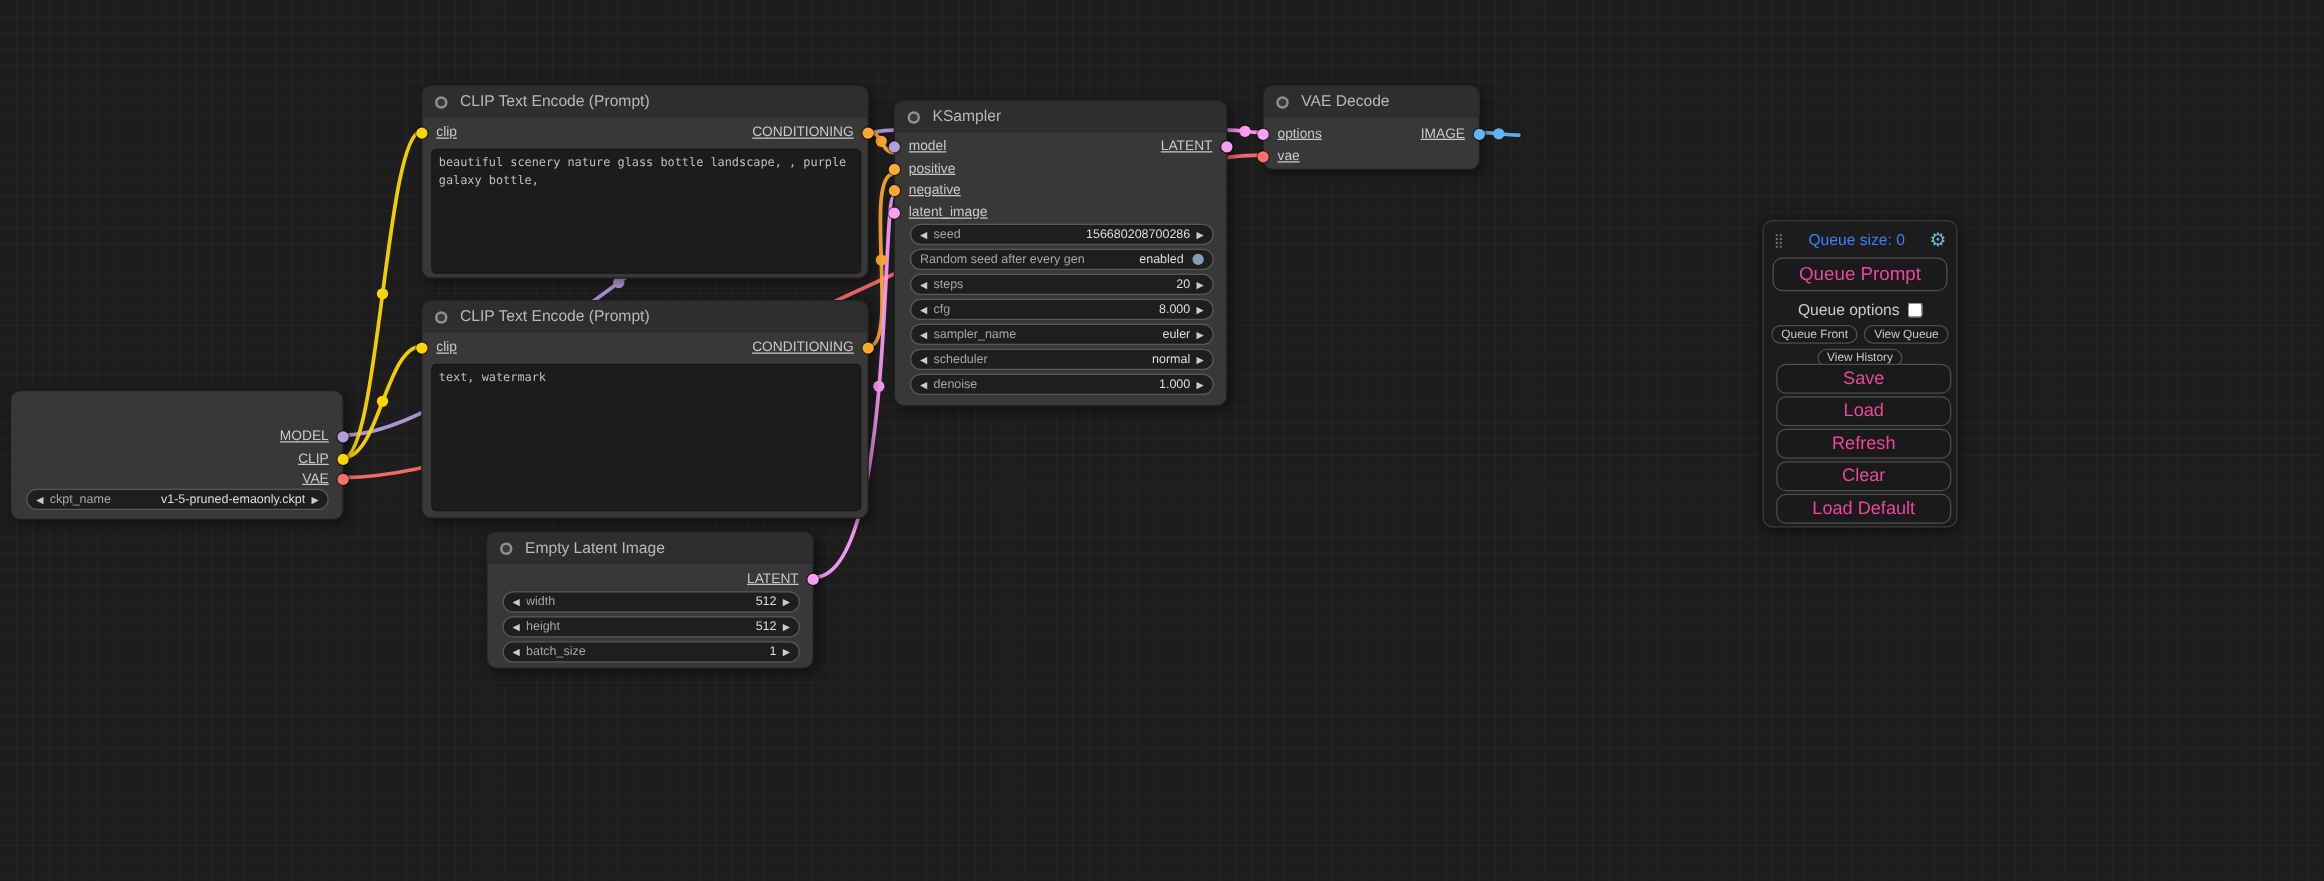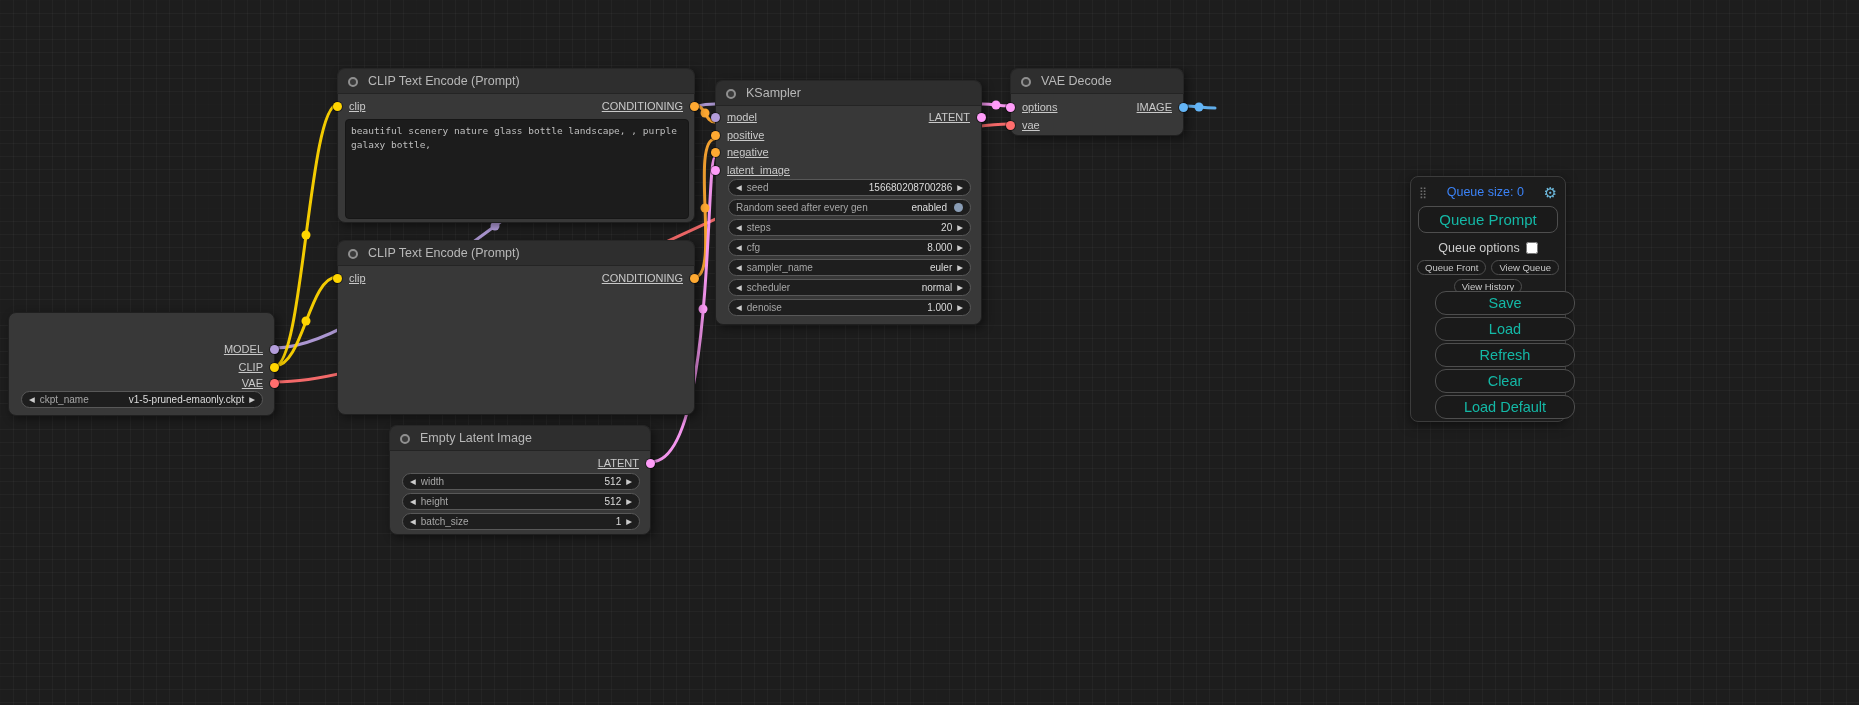--- a/index.html
+++ b/index.html
@@ -40,28 +40,28 @@
         font-family:"DejaVu Sans Mono",monospace;font-size:9.5px;line-height:1.45;padding:4px 5px;
         resize:none;box-sizing:border-box;outline:none;overflow:hidden;}
 
   #menu{position:absolute;left:1410px;top:176px;width:156px;height:246px;background:#1c1c1c;
         border:1px solid #3c3c3c;border-radius:8px;z-index:3;box-shadow:0 3px 12px rgba(0,0,0,.5);
         color:#cccccc;box-sizing:border-box;}
   .menu-header{display:flex;align-items:center;padding:6px 8px 2px 8px;height:18px;}
   .drag-handle{color:#6e6e6e;font-size:11px;cursor:grab;}
   .queue-size{flex:1;text-align:center;font-size:12.5px;color:#3b82f6;}
   .gear{font-size:15px;cursor:pointer;line-height:1;}
-  .menu-btn{display:block;background:#1a1a1a;border:1px solid #4e4e4e;border-radius:8px;color:#14b8a6;
+  .menu-btn{display:block;background:#1a1a1a;border:1px solid #4e4e4e;border-radius:8px;color:#ec4899;
         font-family:inherit;cursor:pointer;box-sizing:border-box;text-align:center;padding:0;}
   .queue-prompt{margin:3px auto 0;width:140px;height:27px;font-size:15px;}
   .extra-row{margin-top:7px;display:flex;justify-content:center;align-items:center;gap:6px;font-size:12.5px;height:16px;}
   .extra-row input{width:12px;height:12px;margin:0;}
   .small-row{margin-top:4px;display:flex;justify-content:center;gap:5px;}
   .menu-btn.small{display:inline-block;font-size:9.5px;height:15px;line-height:13px;padding:0 7px;border-radius:8px;color:#c9c9c9;}
-  .menu-btn.big{position:absolute;left:24px;width:140px;height:24px;font-size:14.5px;border-radius:11px;}
+  .menu-btn.big{position:absolute;left:10px;width:140px;height:24px;font-size:14.5px;}
 </style>
 </head>
 <body>
 
 <div id="canvas">
 
   <svg id="wires" width="1859" height="705">
     <path d="M 275 348 C 385 348, 605 104, 715 104" stroke="#B39DDB"></path>
     <path d="M 275 366 C 303 366, 309 105, 337 105" stroke="#FFD500"></path>
     <path d="M 275 366 C 303 366, 309 277, 337 277" stroke="#FFD500"></path>
@@ -125,20 +125,21 @@
       <span class="title-text">CLIP Text Encode (Prompt)</span>
     </div>
     <div class="slot in" style="top:29px">
       <span class="dot" style="background: rgb(255, 213, 0);"></span>
       <span>clip</span>
     </div>
     <div class="slot out" style="top:29px">
       <span class="dot" style="background: rgb(255, 169, 49);"></span>
       <span>CONDITIONING</span>
     </div>
+    <textarea class="prompt-text" style="left: 7px; top: 50px; width: 344px; height: 118px;" spellcheck="false">text, watermark</textarea>
   </div>
 
   <div class="node" style="left:389px;top:425px;width:262px;height:110px">
     <div class="node-title">
       <span class="title-dot"></span>
       <span class="title-text">Empty Latent Image</span>
     </div>
     <div class="slot out" style="top:29px">
       <span class="dot" style="background: rgb(255, 156, 249);"></span>
       <span>LATENT</span>

